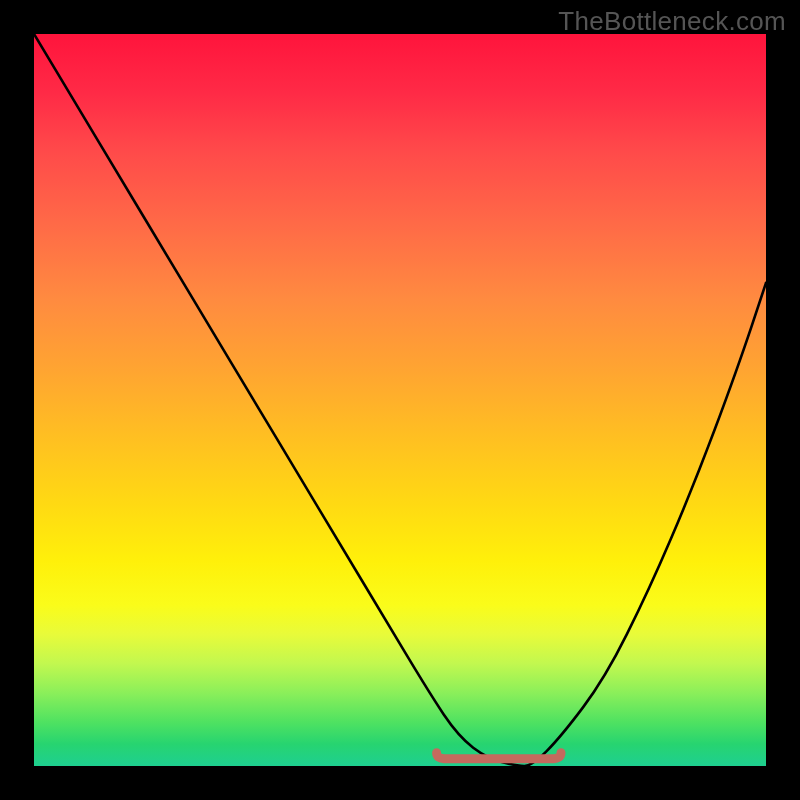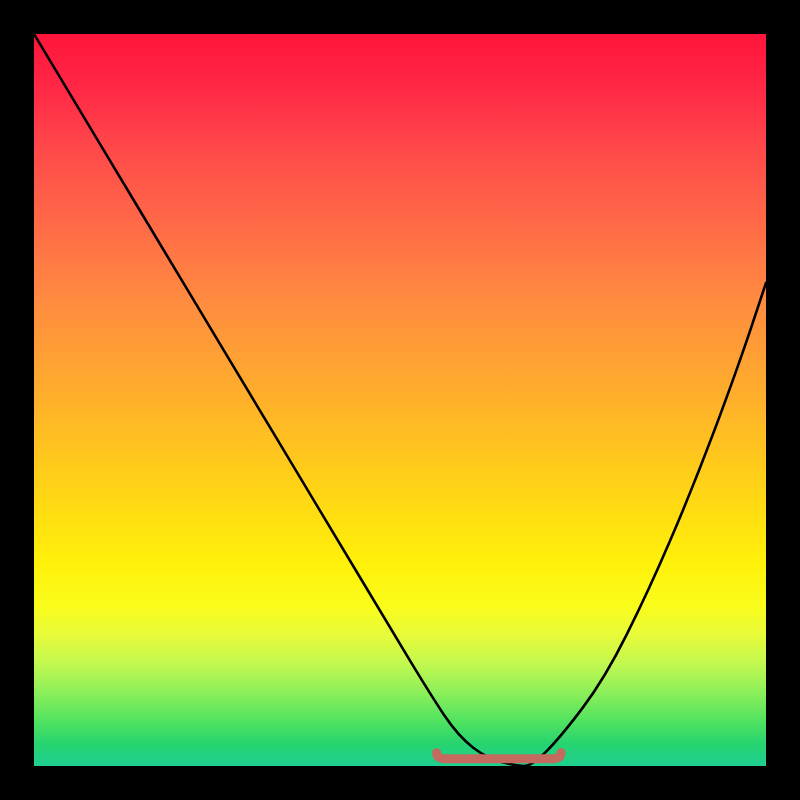--- a/index.html
+++ b/index.html
@@ -77,20 +77,21 @@
     stroke-width: 9;
     stroke-linecap: round;
     stroke-linejoin: round;
   }
 </style>
 </head>
 <body>
 
 <div class="frame">
 
+  <div class="watermark">TheBottleneck.com</div>
 
   <div class="plot-area">
     <div class="gradient"></div>
 
     <svg class="curve" viewBox="0 0 732 732" preserveAspectRatio="none">
       <path id="curve-path" class="curve-path" d="M 0.0 0.0 Q 0.0 0.0 22.0 36.6 Q 43.9 73.2 65.9 109.8 Q 87.8 146.4 109.8 183.0 Q 131.8 219.6 153.7 256.2 Q 175.7 292.8 197.6 329.4 Q 219.6 366.0 241.6 402.6 Q 263.5 439.2 285.5 475.8 Q 307.4 512.4 329.4 549.0 Q 351.4 585.6 373.3 622.2 Q 395.3 658.8 409.9 680.8 Q 424.6 702.7 439.2 713.7 Q 453.8 724.7 468.5 728.3 Q 483.1 732.0 490.4 732.0 Q 497.8 732.0 512.4 717.4 Q 527.0 702.7 549.0 673.4 Q 571.0 644.2 592.9 600.2 Q 614.9 556.3 636.8 505.1 Q 658.8 453.8 680.8 395.3 Q 702.7 336.7 717.4 292.8 T 732.0 248.9"></path>
       <path id="valley-path" class="valley-marker" d="M 402.6 718.7
               Q 402.6 724.7 410.6 724.7
               L 519.0 724.7
               Q 527.0 724.7 527.0 718.7"></path>

